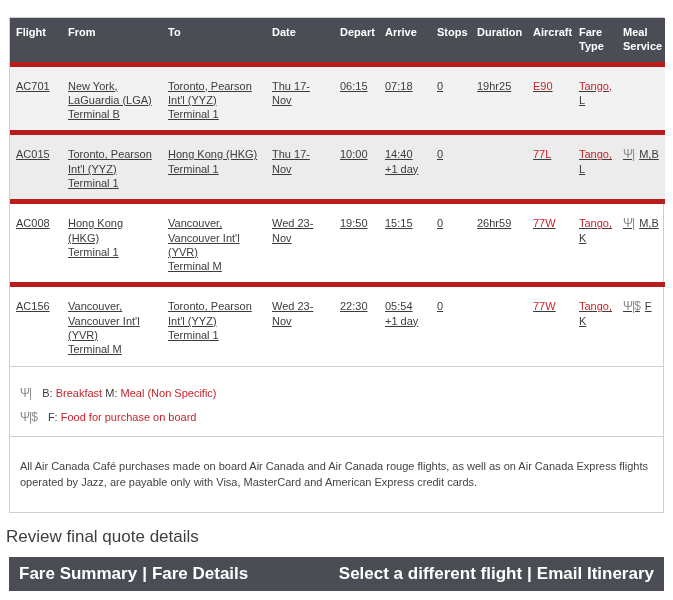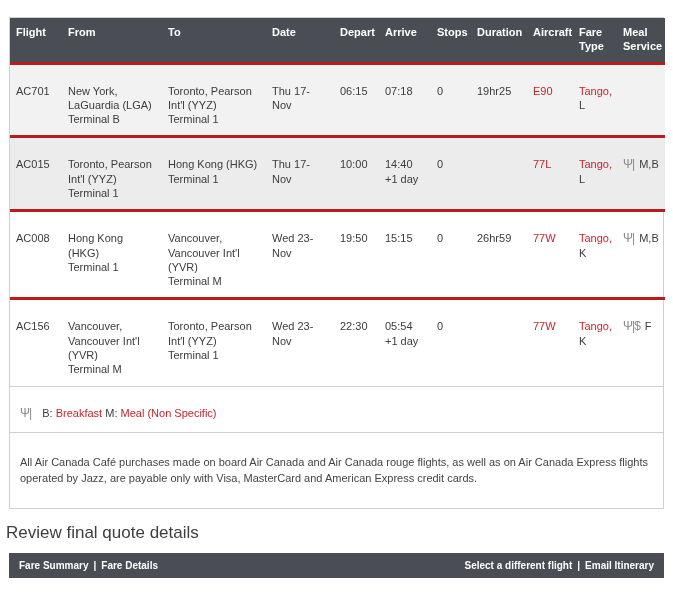--- a/index.html
+++ b/index.html
@@ -29,24 +29,25 @@
     color:#fff;
     font-size:11px;
     font-weight:bold;
     text-align:left;
     padding:8px 6px;
     vertical-align:top;
     line-height:1.25;
   }
   table.flights th.c, table.flights td.c{}
   table.flights td{
-    padding:19px 6px 9px 6px;
+    padding:12px 6px 9px 6px;
     vertical-align:top;
     line-height:1.3;
-    border-top:3px solid #b91c1c;
+    border-top:5px solid #b91c1c;
+    text-decoration:underline;
   }
   tr.shade-a td{background:var(--row-shade);}
   tr.shade-b td{background:var(--row-shade2);}
   .preline{white-space:pre-line;}
   a.redlink{color:var(--accent-red);text-decoration:none;cursor:pointer;}
   .fare-class{display:block;color:var(--text-dark);}
   .plusday{display:block;}
   .meal-cell{white-space:nowrap;}
   .meal-glyph{color:#8a8a8a;font-size:12px;letter-spacing:-1px;margin-right:5px;}
   .legend{padding:12px 10px 2px 10px;border-top:1px solid var(--border-light);}
@@ -62,21 +63,21 @@
     margin:14px 0 10px 6px;
     font-size:17px;
     font-weight:normal;
     color:#3f3f3f;
   }
   .fare-bar{
     margin:0 9px;
     background:var(--header-bg);
     color:#fff;
     font-weight:bold;
-    font-size:10px;
+    font-size:17px;
     padding:7px 10px;
     display:flex;
     justify-content:space-between;
     align-items:center;
   }
   .fare-bar a{color:#fff;text-decoration:none;cursor:pointer;}
   .fare-bar .sep{margin:0 5px;}
 </style>
 </head>
 <body>
@@ -184,20 +185,25 @@
   </table>
 
   <div class="legend">
     <div class="legend-row">
       <span class="meal-glyph">Ψ|</span>
       <span>B:</span>
       <a class="redlink">Breakfast</a>
       <span>M:</span>
       <a class="redlink">Meal (Non Specific)</a>
     </div>
+    <div class="legend-row">
+      <span class="meal-glyph">Ψ|$</span>
+      <span>F:</span>
+      <a class="redlink">Food for purchase on board</a>
+    </div>
   </div>
 
   <div class="note">All Air Canada Café purchases made on board Air Canada and Air Canada rouge flights, as well as on Air Canada Express flights operated by Jazz, are payable only with Visa, MasterCard and American Express credit cards.</div>
 </div>
 
 <h2 class="quote-heading">Review final quote details</h2>
 
 <div class="fare-bar">
   <div>
     <a>Fare Summary</a><span class="sep">|</span><a>Fare Details</a>

